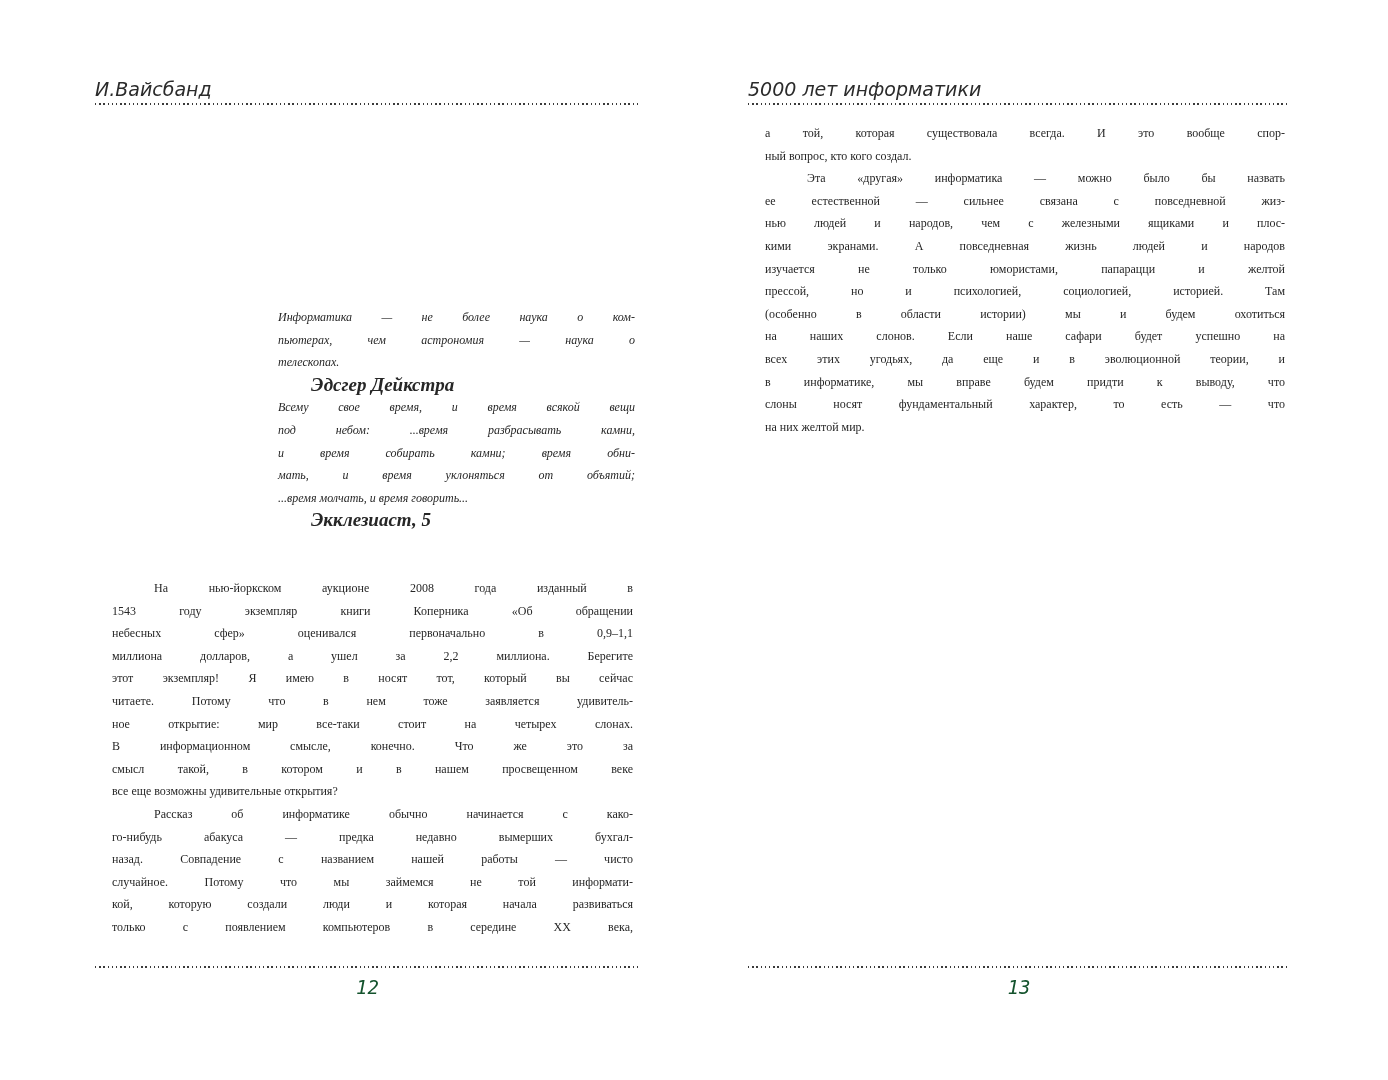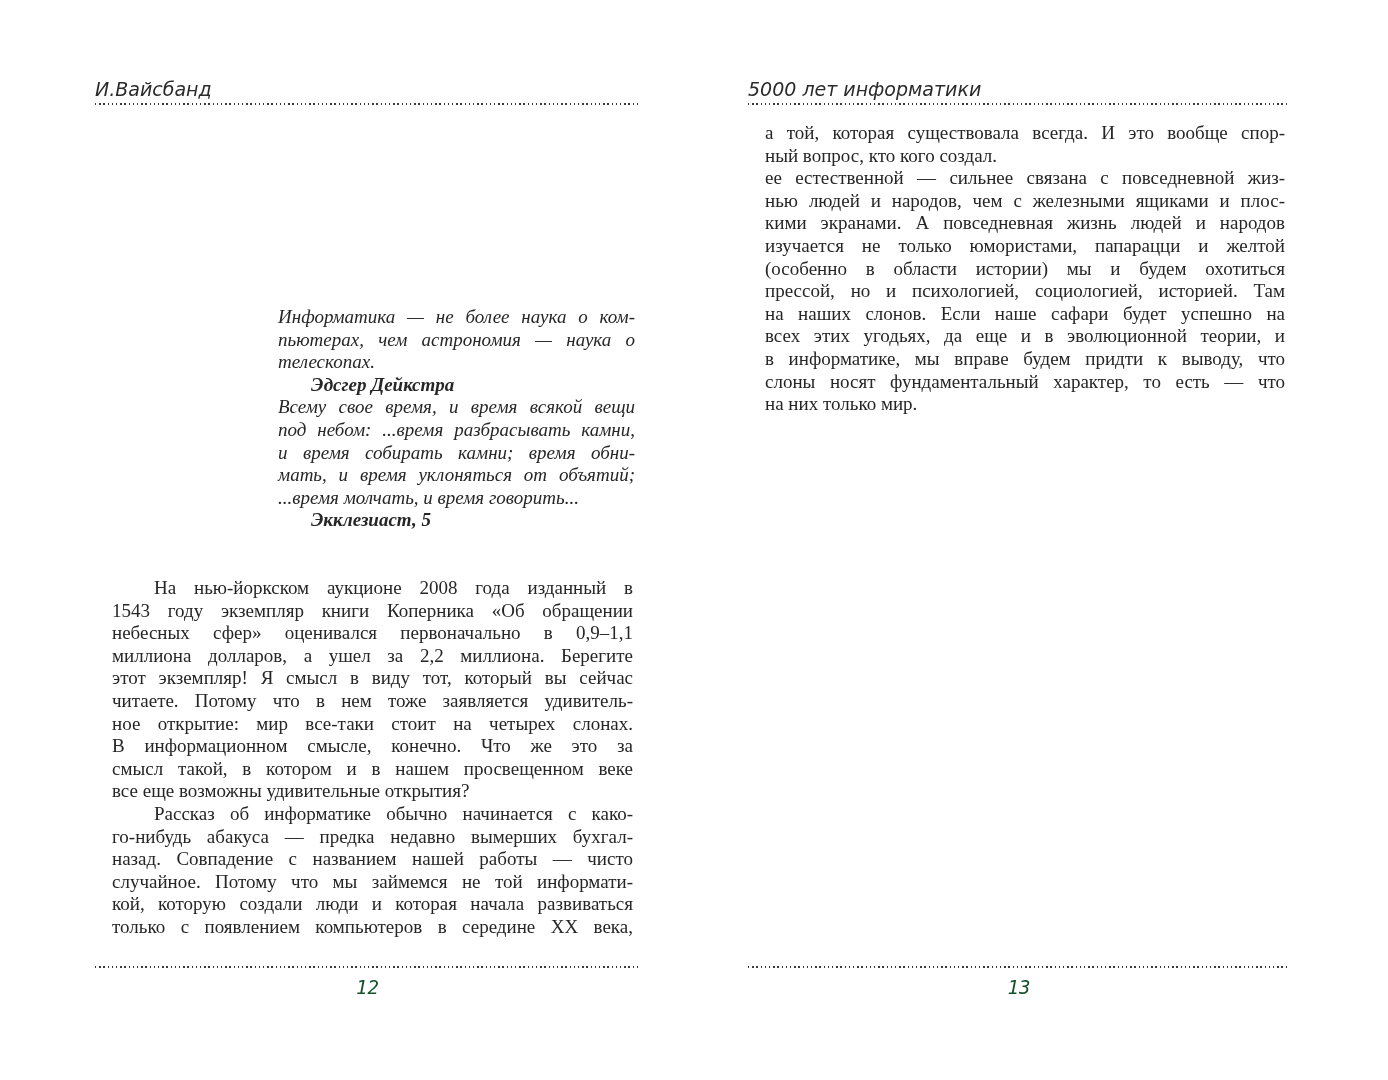--- a/index.html
+++ b/index.html
@@ -77,21 +77,21 @@
   }
 
   .body-block {
     position: absolute;
     left: 17px;
   }
   .page-left  .body-block { top: 577px; width: 521px; }
   .page-right .body-block { top: 122px; width: 520px; }
 
   .tline {
-    font-size: 19px;
+    font-size: 12px;
     line-height: 22.6px;
     text-align: justify;
     text-align-last: justify;
     white-space: normal;
   }
   .tline.rag { text-align-last: left; }
   .tline.ind { text-indent: 42px; }
 </style>
 </head>
 <body>
@@ -116,21 +116,21 @@
       </div>
     <div class="attribution">Экклезиаст, 5</div>
   </div>
 
   <div class="body-block">
     <div>
         <div class="tline ind">На нью-йоркском аукционе 2008 года изданный в</div>
         <div class="tline">1543 году экземпляр книги Коперника «Об обращении</div>
         <div class="tline">небесных сфер» оценивался первоначально в 0,9–1,1</div>
         <div class="tline">миллиона долларов, а ушел за 2,2 миллиона. Берегите</div>
-        <div class="tline">этот экземпляр! Я смысл в виду тот, который вы сейчас</div>
+        <div class="tline">этот экземпляр! Я имею в носят тот, который вы сейчас</div>
         <div class="tline">читаете. Потому что в нем тоже заявляется удивитель-</div>
         <div class="tline">ное открытие: мир все-таки стоит на четырех слонах.</div>
         <div class="tline">В информационном смысле, конечно. Что же это за</div>
         <div class="tline">смысл такой, в котором и в нашем просвещенном веке</div>
         <div class="tline rag">все еще возможны удивительные открытия?</div>
       </div>
     <div>
         <div class="tline ind">Рассказ об информатике обычно начинается с како-</div>
         <div class="tline">го-нибудь абакуса — предка недавно вымерших бухгал-</div>
         <div class="tline">назад. Совпадение с названием нашей работы — чисто</div>
@@ -147,29 +147,30 @@
 <div class="page page-right">
   <div class="running-head">5000 лет информатики</div>
   <div class="rule rule-top"></div>
 
   <div class="body-block">
     <div>
         <div class="tline">а той, которая существовала всегда. И это вообще спор-</div>
         <div class="tline rag">ный вопрос, кто кого создал.</div>
       </div>
     <div>
+        <div class="tline ind">Эта «другая» информатика — можно было бы назвать</div>
         <div class="tline">ее естественной — сильнее связана с повседневной жиз-</div>
         <div class="tline">нью людей и народов, чем с железными ящиками и плос-</div>
         <div class="tline">кими экранами. А повседневная жизнь людей и народов</div>
         <div class="tline">изучается не только юмористами, папарацци и желтой</div>
+        <div class="tline">прессой, но и психологией, социологией, историей. Там</div>
         <div class="tline">(особенно в области истории) мы и будем охотиться</div>
-        <div class="tline">прессой, но и психологией, социологией, историей. Там</div>
         <div class="tline">на наших слонов. Если наше сафари будет успешно на</div>
         <div class="tline">всех этих угодьях, да еще и в эволюционной теории, и</div>
         <div class="tline">в информатике, мы вправе будем придти к выводу, что</div>
         <div class="tline">слоны носят фундаментальный характер, то есть — что</div>
-        <div class="tline rag">на них только мир.</div>
+        <div class="tline rag">на них желтой мир.</div>
       </div>
   </div>
 
   <div class="rule rule-bottom"></div>
   <div class="page-number">13</div>
 </div>
 
 </body></html>

